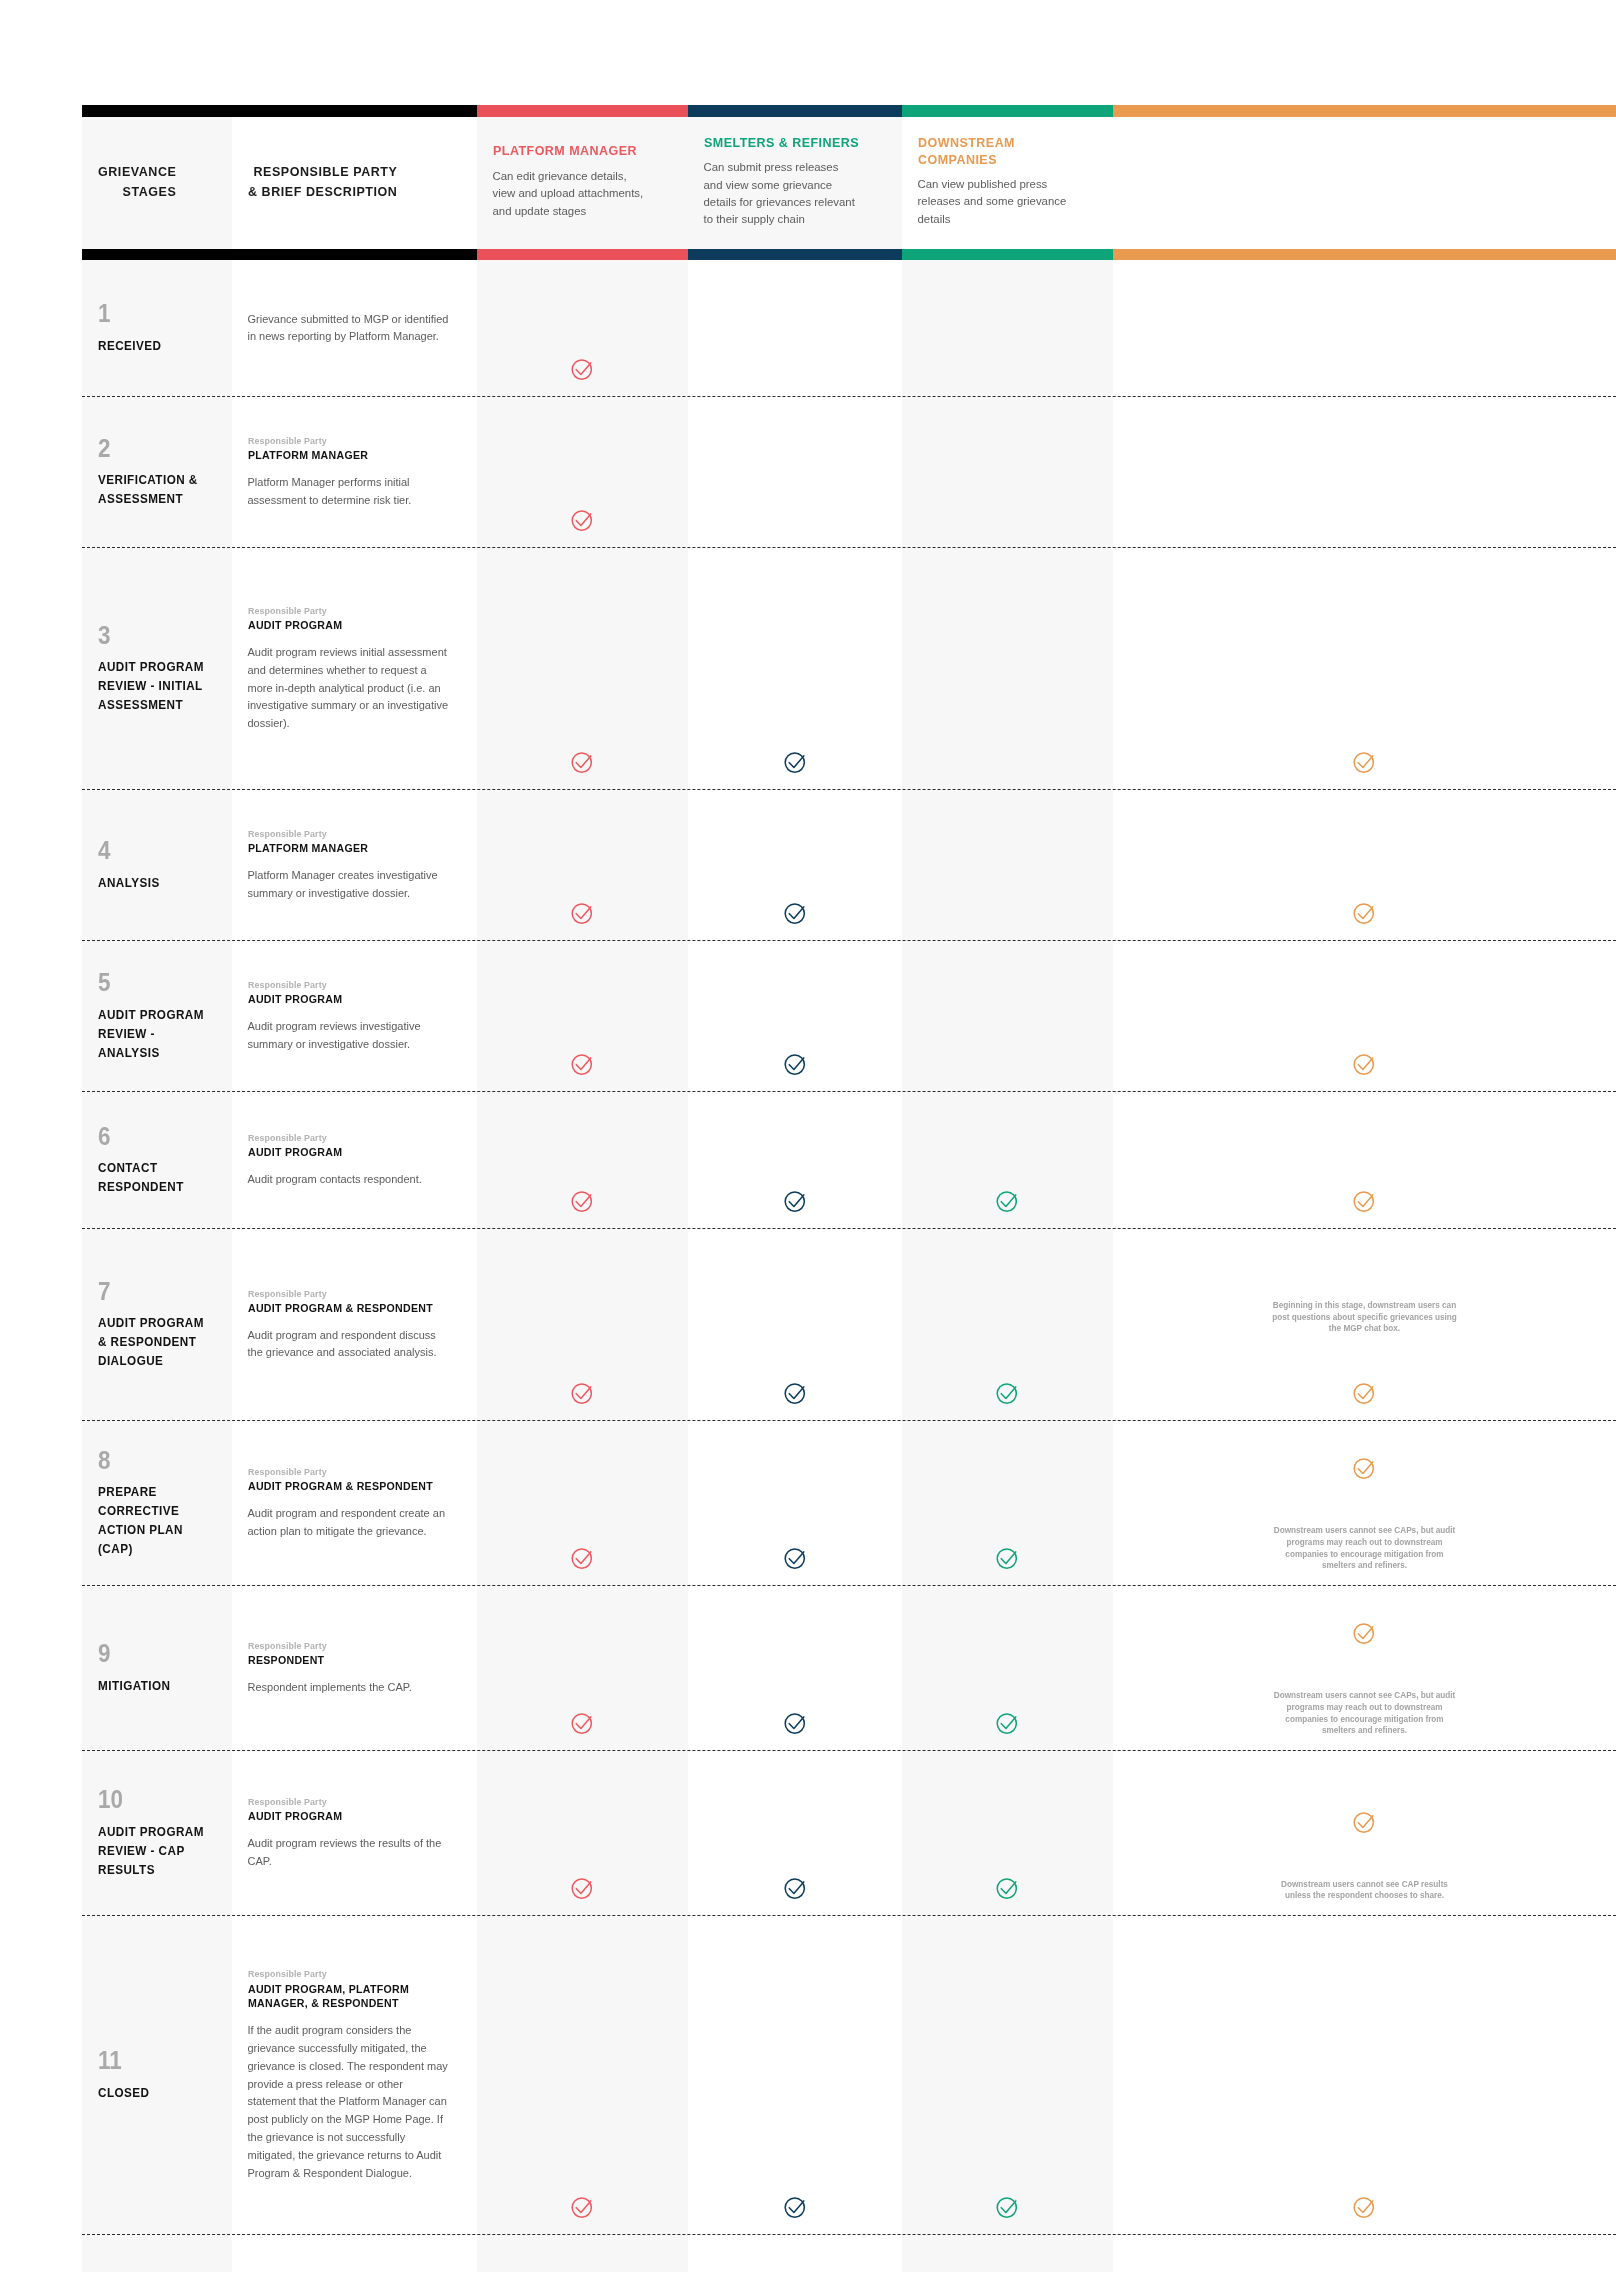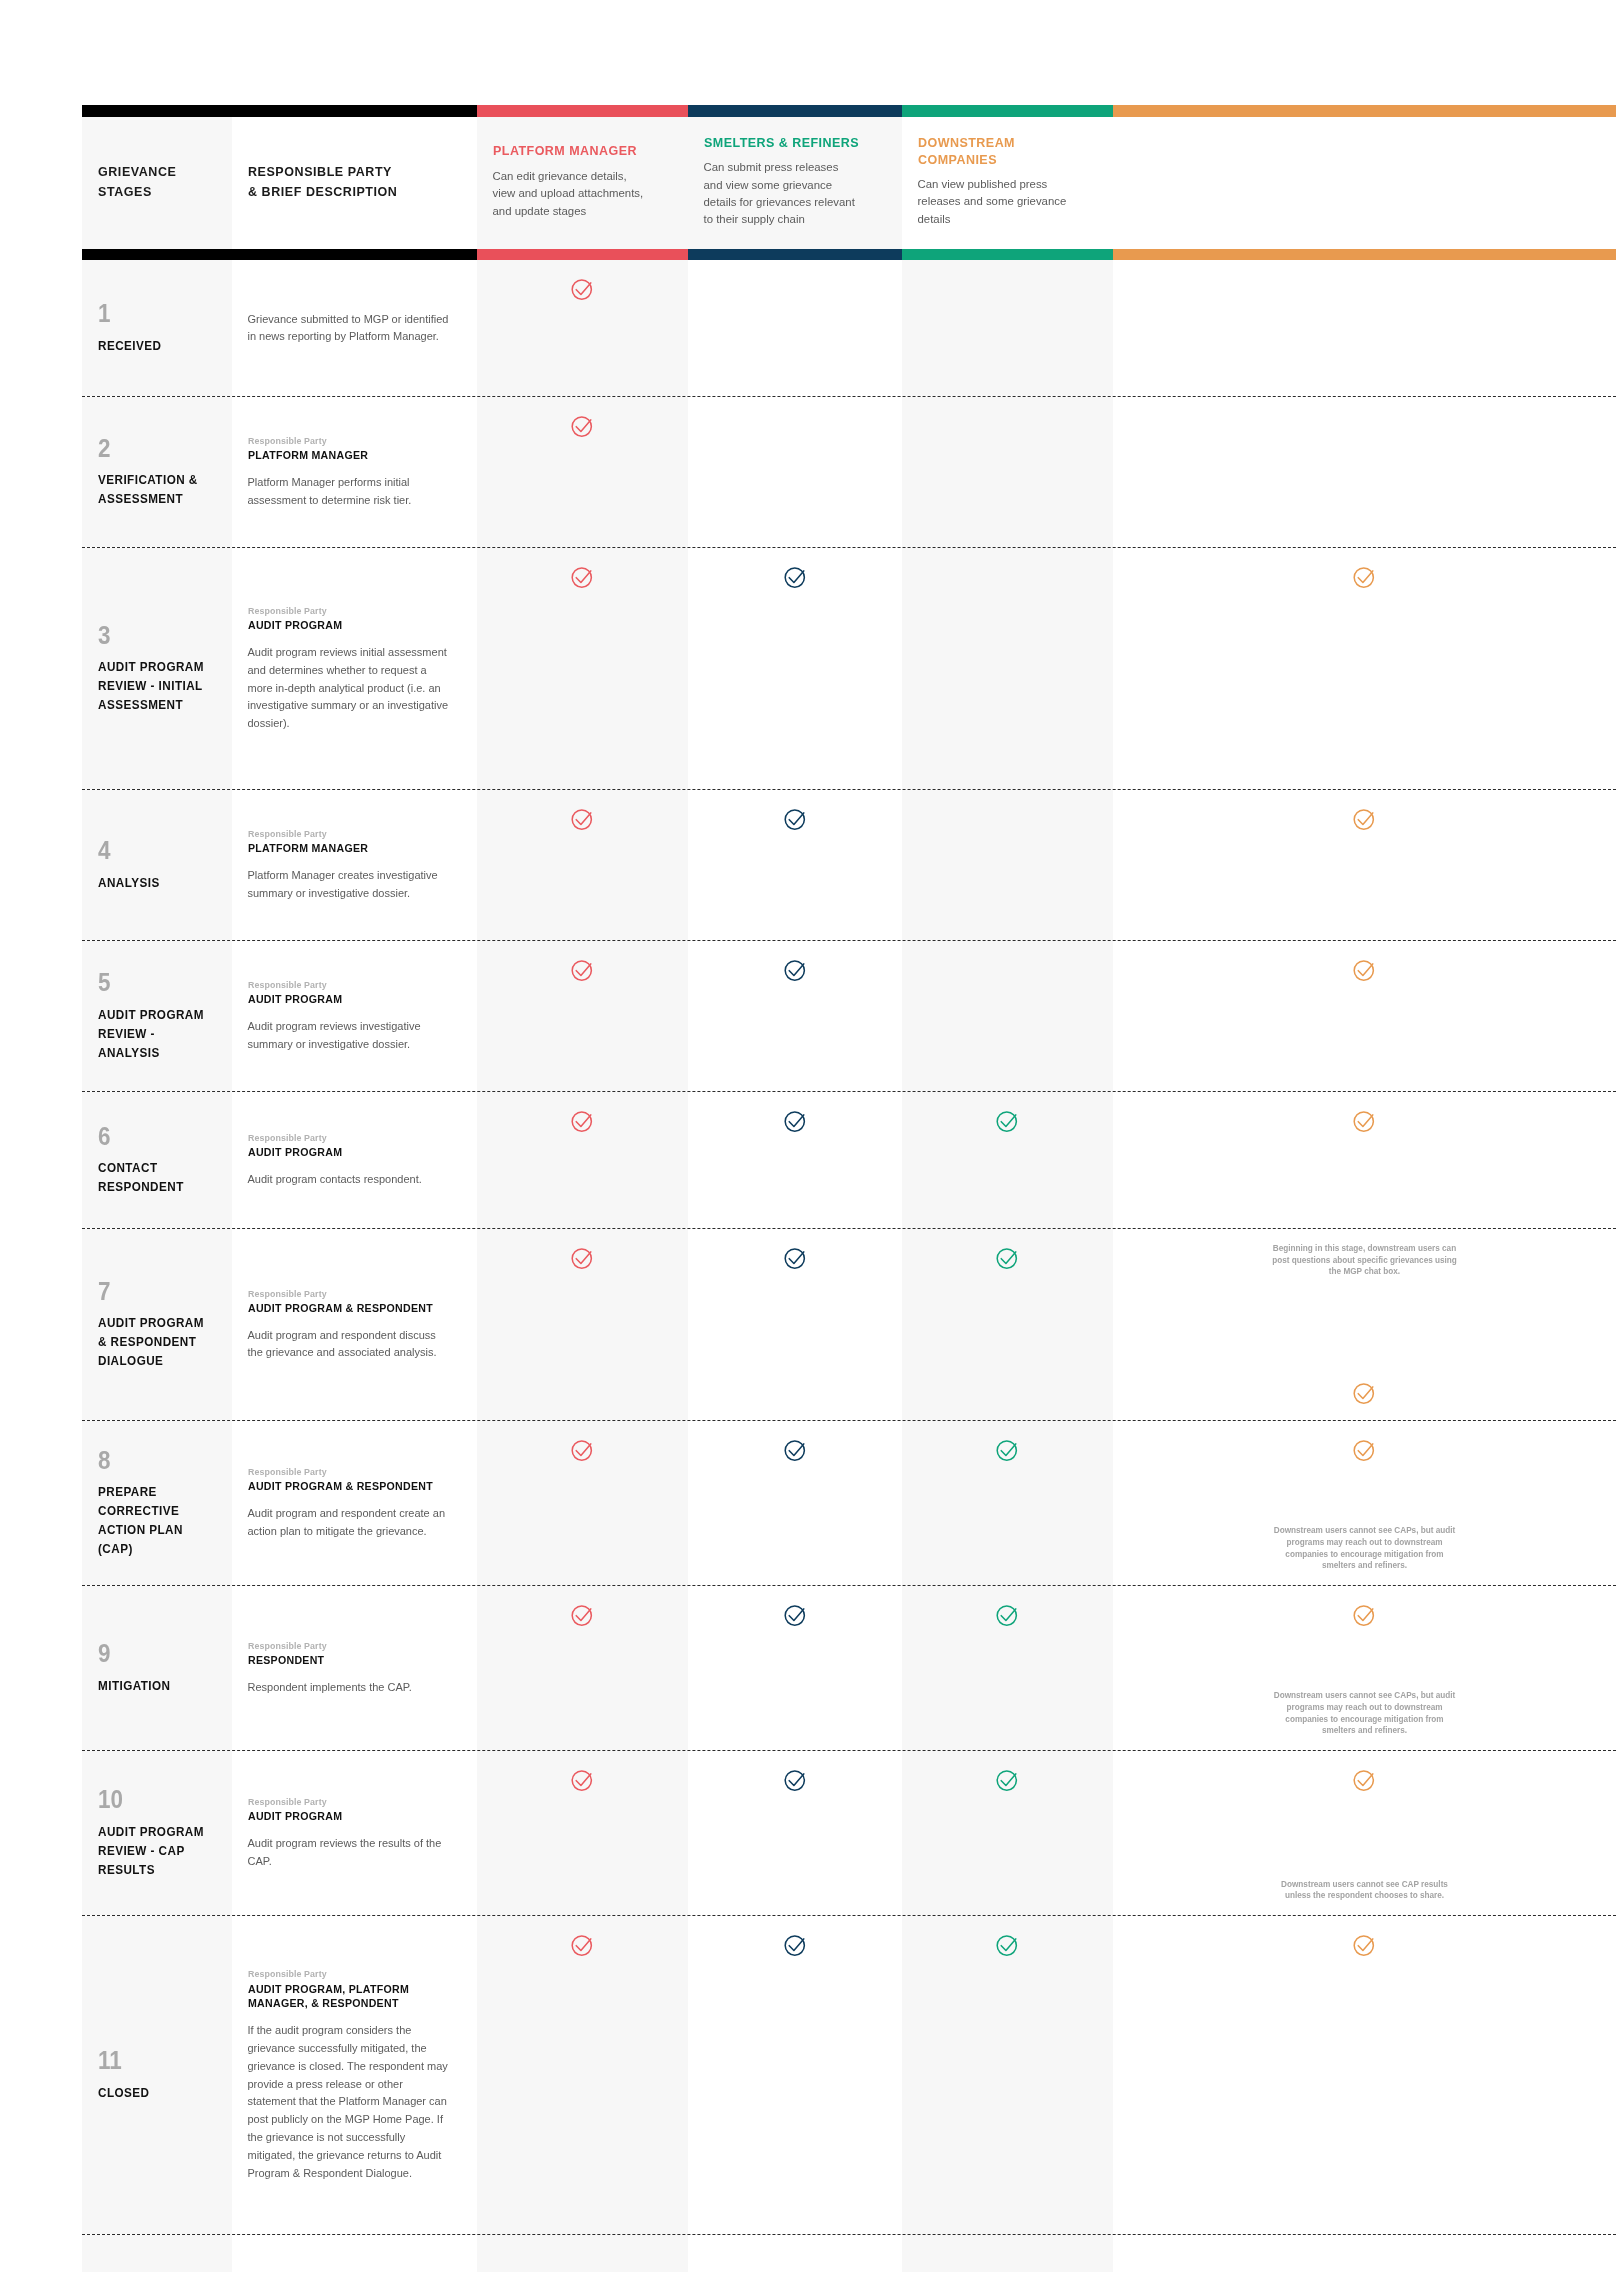--- a/index.html
+++ b/index.html
@@ -69,21 +69,21 @@
   .role-ap{color:#0d3b5c;}
   .role-sr{color:#0ea47a;}
   .role-ds{color:#e89a4f;}
   .hdr-note{
     font-size:11.4px;
     line-height:1.52;
     color:#5b5b5b;
     font-weight:400;
     max-width:155px;
   }
-  .hdr-row .c-stage, .hdr-row .c-desc{display:flex;align-items:center;}
+  .hdr-row .c-stage, .hdr-row .c-desc{display:flex;align-items:center;text-align:right;}
   .hdr-row .c-pm,.hdr-row .c-ap,.hdr-row .c-sr,.hdr-row .c-ds{display:flex;flex-direction:column;justify-content:center;}
 
   
   .stage-cell{
     display:flex;flex-direction:column;justify-content:center;
     padding:21px 15.5px 21px 15.5px;
   }
   .stage-num{
     font-weight:700;
     font-size:25.5px;
@@ -126,22 +126,23 @@
     transform:scaleX(.93);
     transform-origin:left center;
   }
   .desc-text{
     font-size:11px;
     line-height:1.62;
     color:#5b5b5b;
   }
 
   .check-cell{
-    display:flex;flex-direction:column;align-items:center;justify-content:space-between;
+    display:flex;flex-direction:column;align-items:center;justify-content:flex-end;
     padding:13.6px 7.3px;
+    gap:31px;
   }
   .chk{width:29px;height:29px;display:block;}
   .cell-note{
     font-size:8.2px;
     line-height:1.42;
     color:#a3a3a3;
     font-weight:700;
     text-align:center;
     margin-top:11.8px;
     max-width:191px;

